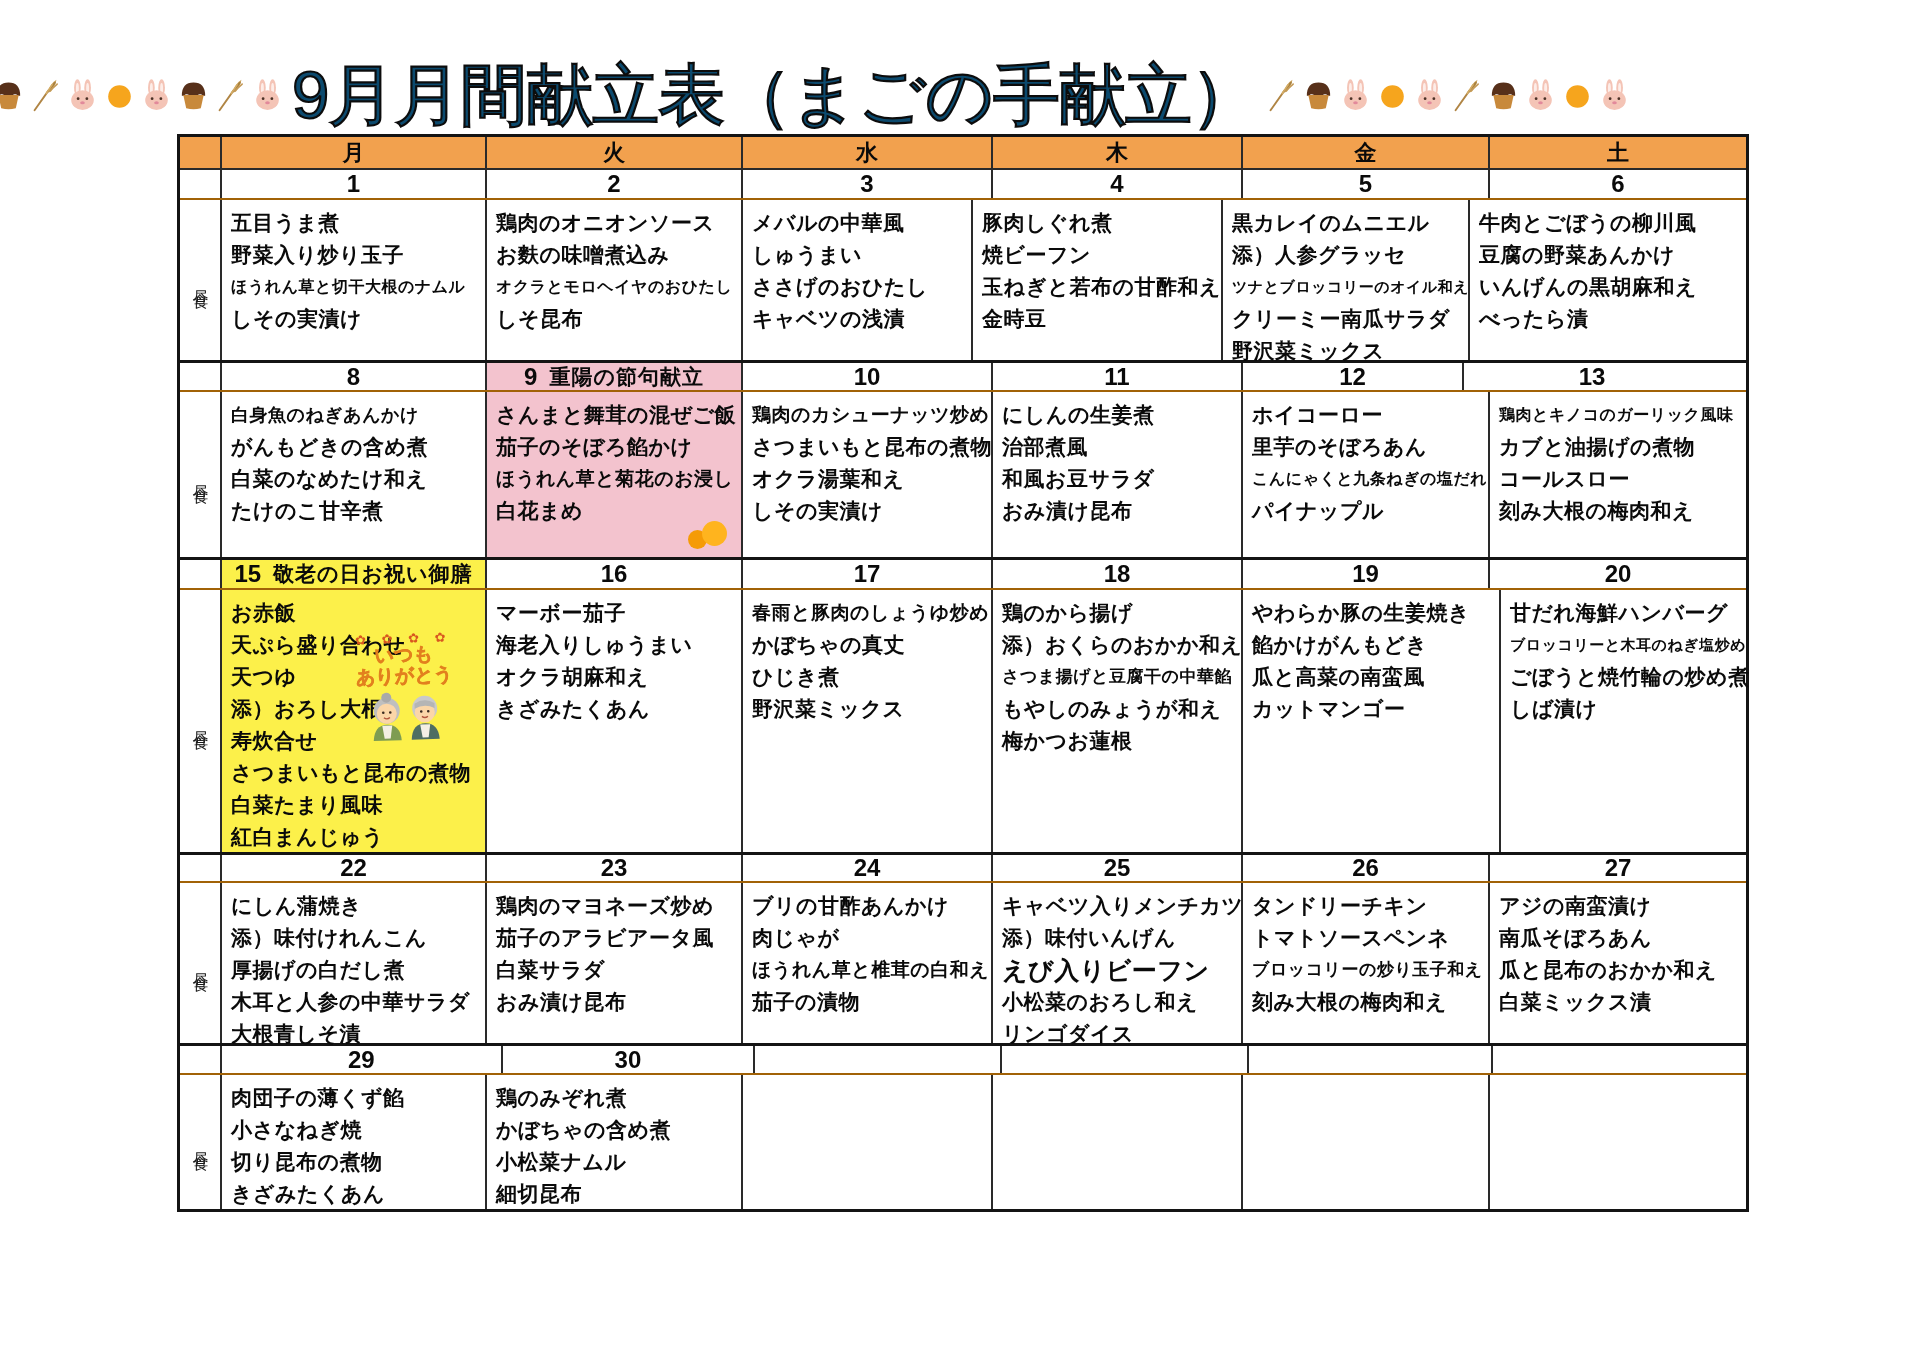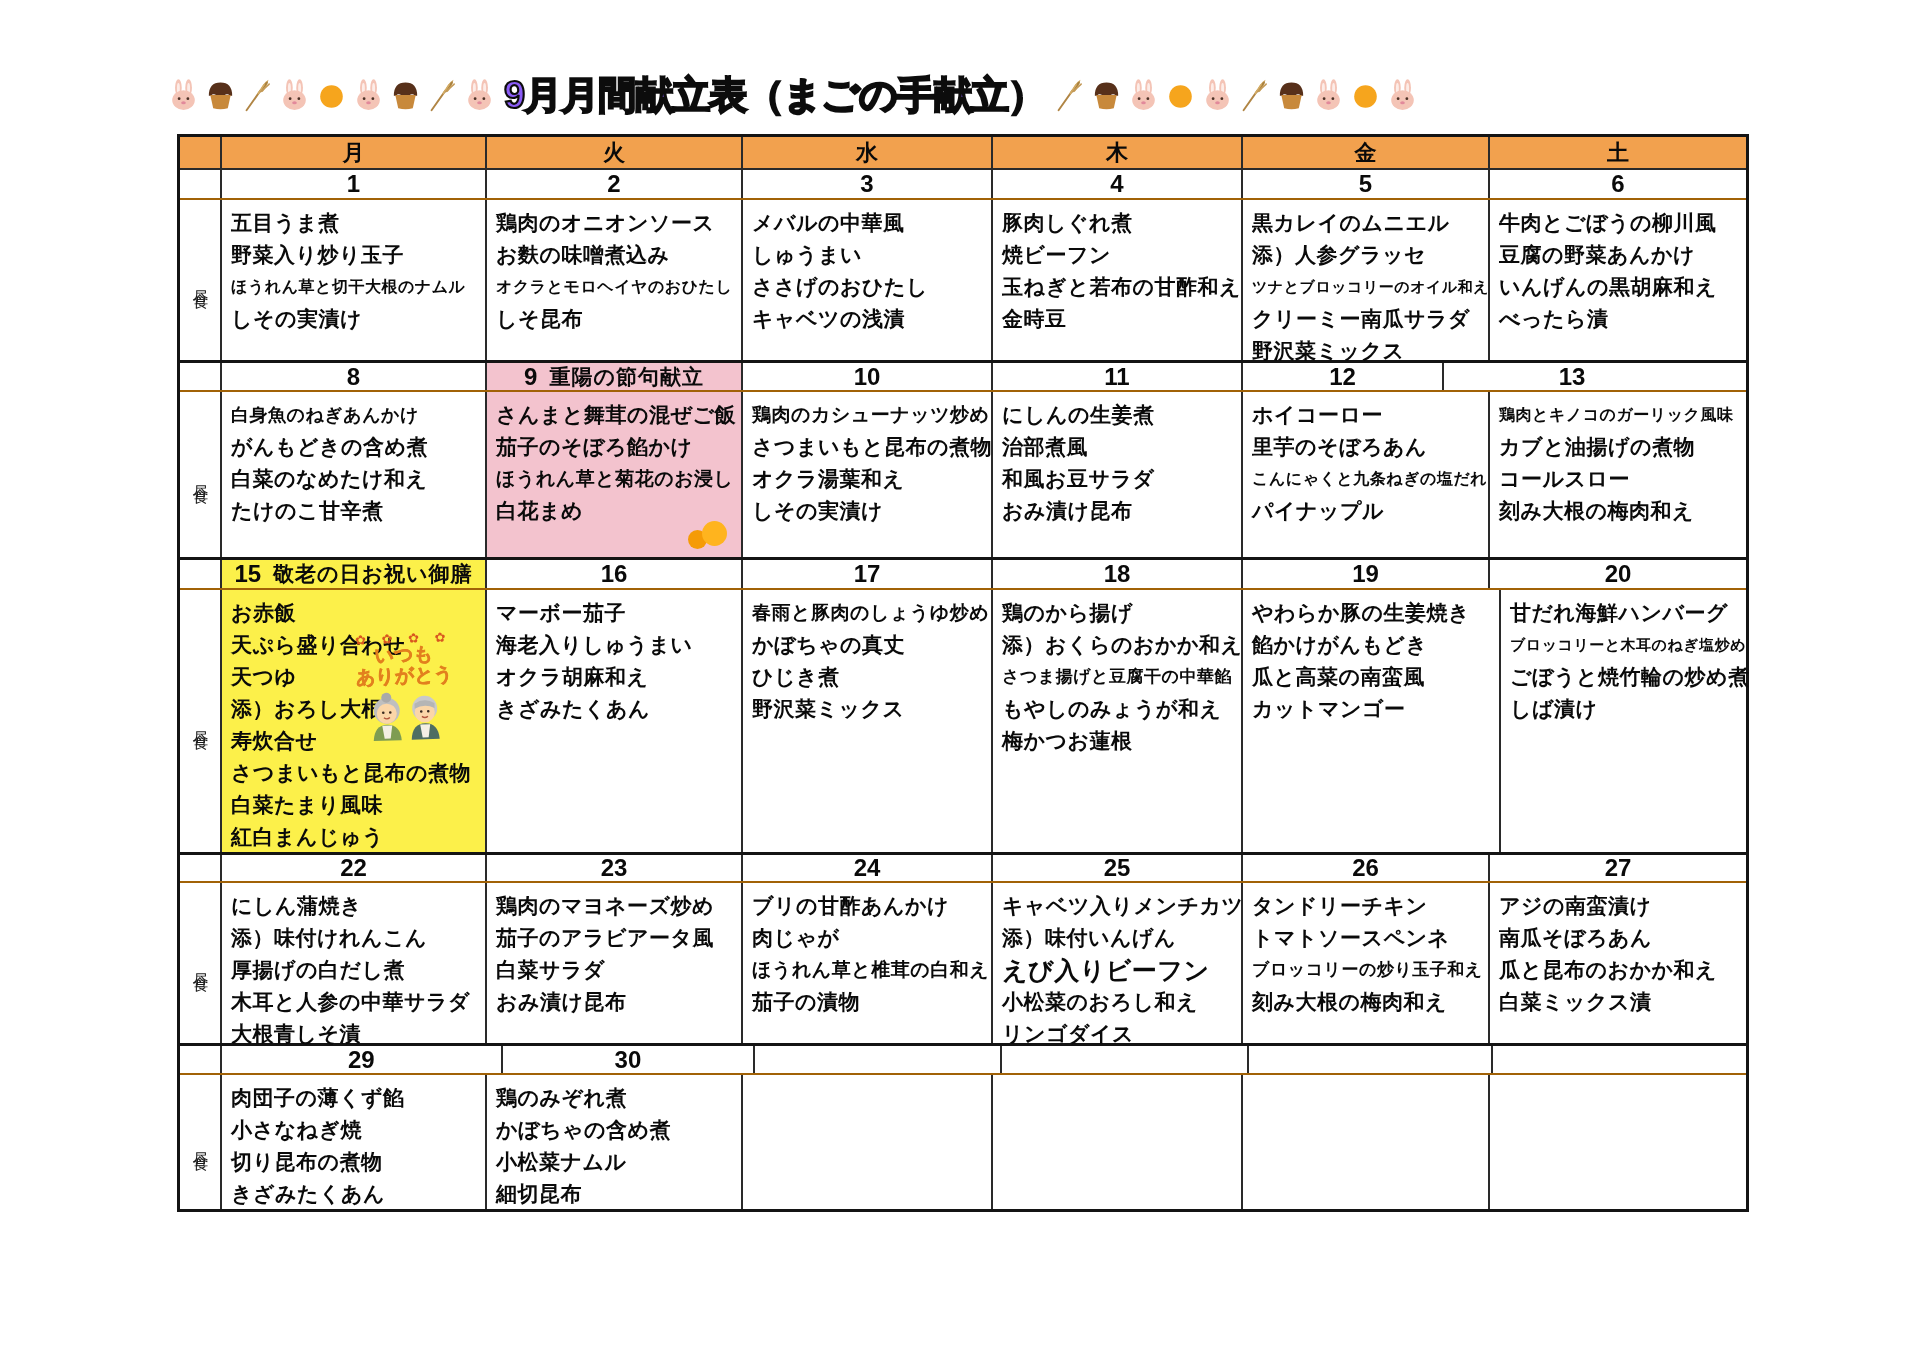--- a/index.html
+++ b/index.html
@@ -1,21 +1,21 @@
 <!DOCTYPE html>
 <html><head>
 <meta charset="utf-8">
 <style>
   html,body{margin:0;padding:0;background:#ffffff;}
   body{width:1920px;height:1359px;position:relative;overflow:hidden;
        font-family:"Liberation Sans","DejaVu Sans",sans-serif;color:#0a0a0a;}
   
   .title-bar{position:absolute;left:148px;top:52px;width:1290px;height:86px;
              display:flex;align-items:center;justify-content:center;gap:2px;}
-  .title-text{font-size:38px;font-weight:700;letter-spacing:-1px;color:#8b5cf6;
+  .title-text{font-size:67px;font-weight:400;letter-spacing:-1px;color:#0c4a6e;
               -webkit-text-stroke:2.2px #0c0c0c;white-space:nowrap;padding:0 4px;}
   .deco{width:35px;height:40px;flex:none;margin:0 1px;}
   
   .menu-table{position:absolute;left:177px;top:134px;width:1566px;
               border:3px solid #141414;box-sizing:content-box;background:#fff;}
   .trow{display:flex;box-sizing:border-box;}
   .cell,.lcell{box-sizing:border-box;border-left:2px solid #2a2a2a;position:relative;}
   .lcell{width:40px;flex:none;border-left:none;display:flex;align-items:center;justify-content:center;}
   .hdr{height:31px;background:#F2A14E;}
   .hdr .hcell{display:flex;align-items:center;justify-content:center;
@@ -189,21 +189,21 @@
         <div class="item" style="font-size:21px">野菜入り炒り玉子</div>
         <div class="item" style="font-size:16px">ほうれん草と切干大根のナムル</div>
         <div class="item" style="font-size:21px">しその実漬け</div>
       </div>
       <div class="cell mealc" style="width:256px">
         <div class="item" style="font-size:21px">鶏肉のオニオンソース</div>
         <div class="item" style="font-size:21px">お麩の味噌煮込み</div>
         <div class="item" style="font-size:16px">オクラとモロヘイヤのおひたし</div>
         <div class="item" style="font-size:21px">しそ昆布</div>
       </div>
-      <div class="cell mealc" style="width:250px">
+      <div class="cell mealc" style="width:230px">
         <div class="item" style="font-size:21px">メバルの中華風</div>
         <div class="item" style="font-size:21px">しゅうまい</div>
         <div class="item" style="font-size:21px">ささげのおひたし</div>
         <div class="item" style="font-size:21px">キャベツの浅漬</div>
       </div>
       <div class="cell mealc" style="width:250px">
         <div class="item" style="font-size:21px">豚肉しぐれ煮</div>
         <div class="item" style="font-size:21px">焼ビーフン</div>
         <div class="item" style="font-size:21px">玉ねぎと若布の甘酢和え</div>
         <div class="item" style="font-size:21px">金時豆</div>
@@ -224,21 +224,21 @@
     </div>
     <div class="trow drow" style="height:30px">
       <div class="lcell"></div>
       <div class="cell datec" style="width:265px">8</div>
       <div class="cell datec hl-pink" style="width:256px">
         <span class="dnum">9</span>
         <span class="dnote">重陽の節句献立</span>
       </div>
       <div class="cell datec" style="width:250px">10</div>
       <div class="cell datec" style="width:250px">11</div>
-      <div class="cell datec" style="width:201px">12</div>
+      <div class="cell datec" style="width:221px">12</div>
       <div class="cell datec" style="width:258px">13</div>
     </div>
     <div class="trow mrow" style="height:167px">
       <div class="lcell lunch">昼食</div>
       <div class="cell mealc" style="width:265px">
         <div class="item" style="font-size:18px">白身魚のねぎあんかけ</div>
         <div class="item" style="font-size:21px">がんもどきの含め煮</div>
         <div class="item" style="font-size:21px">白菜のなめたけ和え</div>
         <div class="item" style="font-size:21px">たけのこ甘辛煮</div>
       </div>

